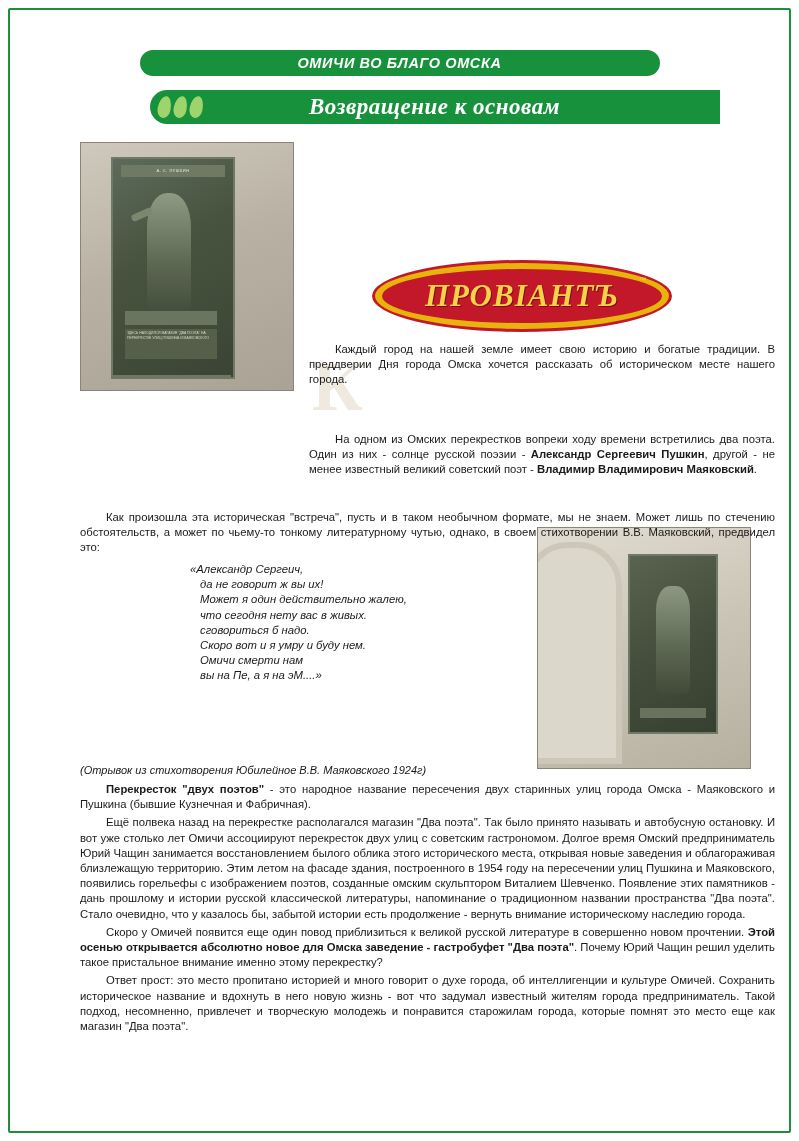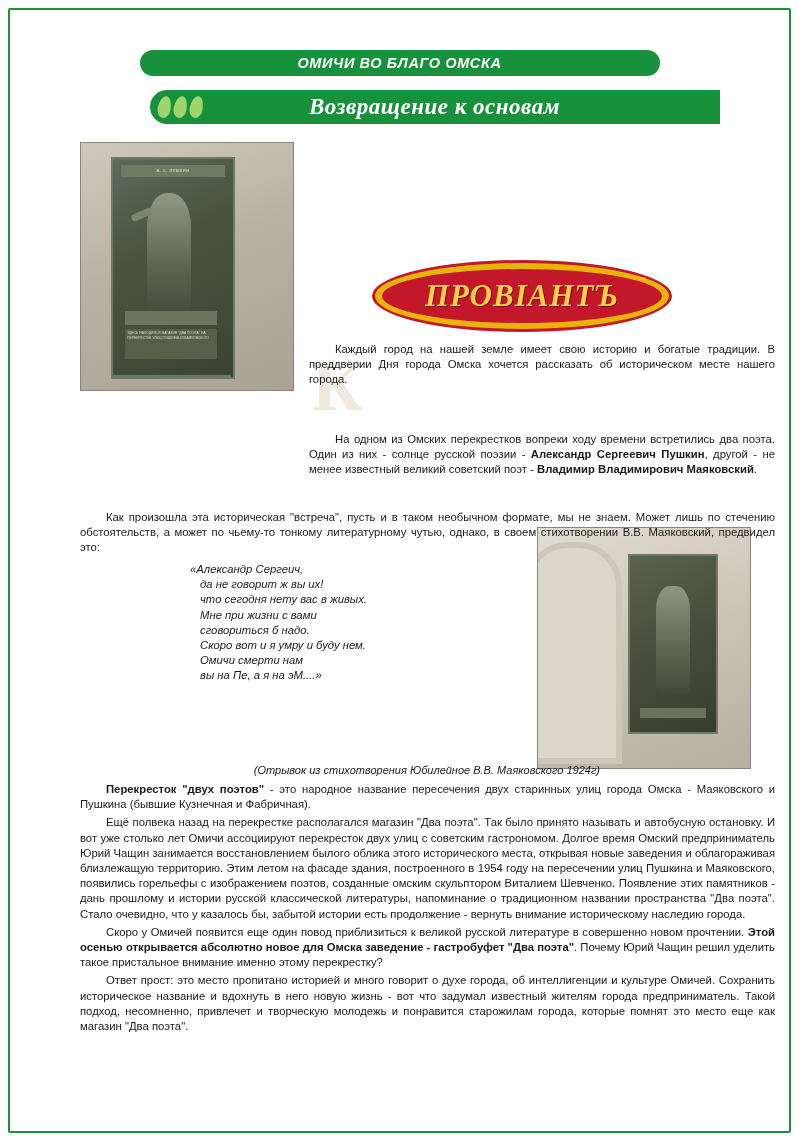--- a/index.html
+++ b/index.html
@@ -352,21 +352,20 @@
   .verse .line { padding-left: 120px; }
   .verse .line.first { padding-left: 110px; }
   .verse-src {
     position: absolute;
     left: 58px;
     top: 622px;
     width: 520px;
     font-size: 11px;
     font-style: italic;
     color: #1a1a1a;
-    text-align: right;
   }
 
   .tail {
     position: absolute;
     left: 58px;
     top: 640px;
     width: 695px;
   }
   .tail p { margin-bottom: 0; }
   .tail p + p { margin-top: 3px; }
@@ -446,22 +445,22 @@
         </p>
       </div>
 
       <div class="wrap-block">
         <p class="indent">Как произошла эта историческая "встреча", пусть и в таком необычном формате, мы не знаем. Может лишь по стечению обстоятельств, а может по чьему-то тонкому литературному чутью, однако, в своем стихотворении В.В. Маяковский, предвидел это:</p>
       </div>
 
       <div class="verse">
         <div class="line first">«Александр Сергеич,</div>
         <div class="line">да не говорит ж вы их!</div>
+        <div class="line">Может я один действительно жалею,</div>
         <div class="line">что сегодня нету вас в живых.</div>
-        <div class="line">Мне при жизни с вами</div>
         <div class="line">сговориться б надо.</div>
         <div class="line">Скоро вот и я умру и буду нем.</div>
         <div class="line">Омичи смерти нам</div>
         <div class="line">вы на Пе, а я на эМ....»</div>
       </div>
       <div class="verse-src">(Отрывок из стихотворения Юбилейное В.В. Маяковского 1924г)</div>
 
       <div class="tail">
         <p class="indent">
           <span class="b">Перекресток "двух поэтов"</span><span> - это народное название пересечения двух старинных улиц города Омска - Маяковского и Пушкина (бывшие Кузнечная и Фабричная).</span>

